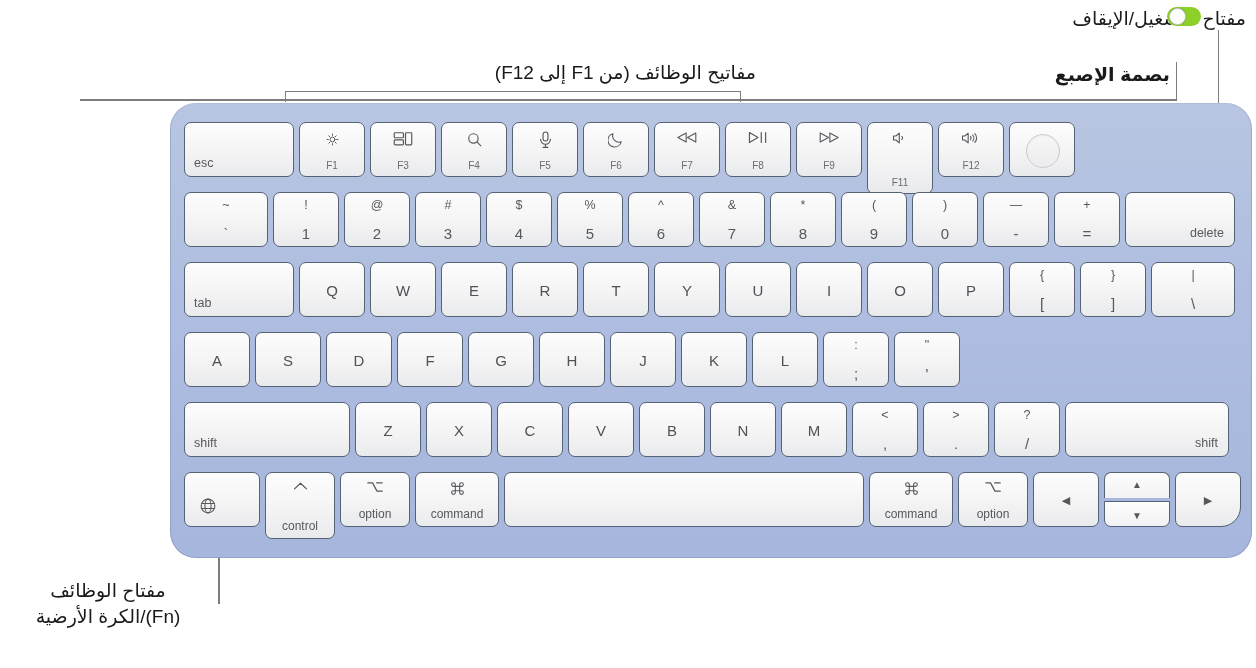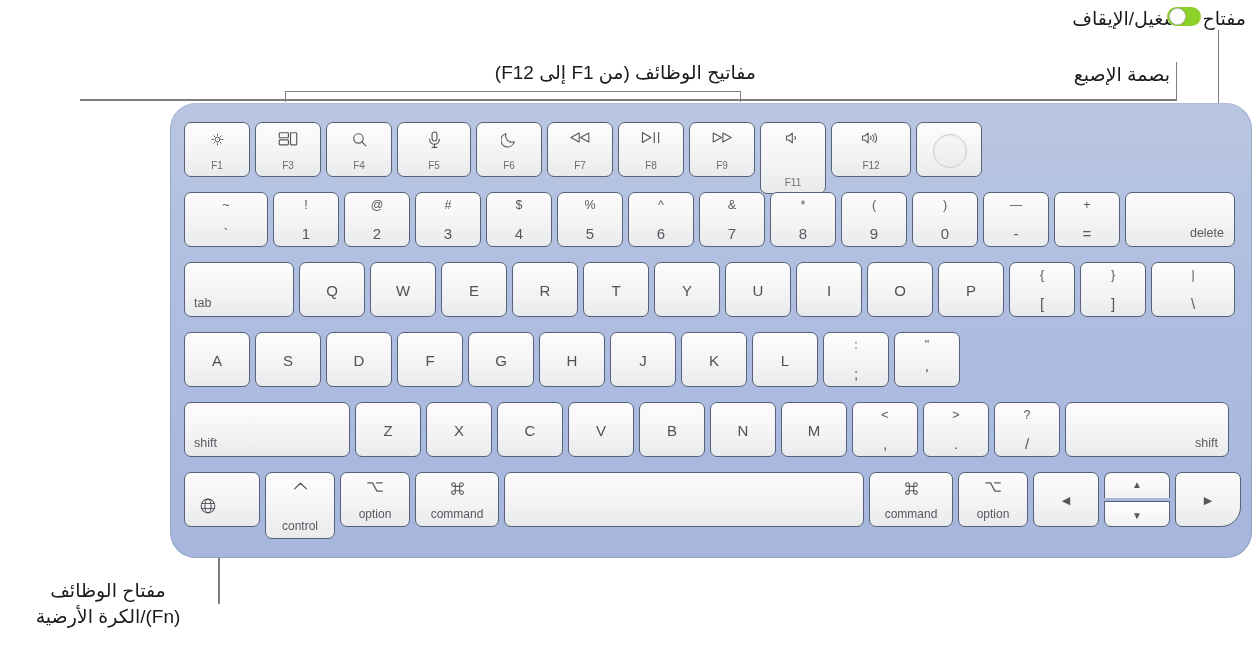--- a/index.html
+++ b/index.html
@@ -118,40 +118,43 @@
 <body>
 
 <div class="callout" style="right:10px;top:6px;">
   <span>مفتاح التشغيل/الإيقاف</span>
 </div>
 <div class="toggle" style="right:55px;top:7px;">
   <span class="knob"></span>
 </div>
 <div class="leader v" style="right:37px;top:30px;height:86px;"></div>
 
-<div class="callout" style="right:86px;top:62px;">
+<div class="callout" style="right:86px;top:62px;font-weight:bold;">
   <span>بصمة الإصبع</span>
 </div>
 <div class="leader v" style="right:79px;top:62px;height:38px;"></div>
 <div class="leader h" style="right:79px;top:99px;width:1097px;"></div>
 
 <div class="callout" style="right:500px;top:60px;">
   <span>مفاتيح الوظائف (من F1 إلى F12)</span>
 </div>
 <div class="bracket" style="left:285px;top:91px;width:454px;height:10px;"></div>
 
 <div class="callout" style="left:0px;top:578px;width:216px;text-align:center;">
   <div>مفتاح الوظائف</div>
   <div>(Fn)/الكرة الأرضية</div>
 </div>
 <div class="leader v" style="left:218px;top:552px;height:52px;"></div>
 
 <div id="keyboard">
 
   <div class="krow" style="left:14px;top:19px;gap:5px;">
+    <div class="key" style="width:110px;height:55px;">
+      <span class="bl">esc</span>
+    </div>
 
     <div class="key" style="width:66px;height:55px;">
       <span class="ic">
         <svg class="icn" width="17" height="17" viewBox="0 0 24 24" fill="none" stroke="#55585d" stroke-width="1.4" stroke-linecap="round">
           <circle cx="12" cy="12" r="3.4"></circle>
           <path d="M12 4.3v1.8M12 17.9v1.8M4.3 12h1.8M17.9 12h1.8M6.8 6.8l1.3 1.3M15.9 15.9l1.3 1.3M17.2 6.8l-1.3 1.3M8.1 15.9l-1.3 1.3"></path>
         </svg>
       </span>
       <span class="fn">F1</span>
     </div>
@@ -171,21 +174,21 @@
     <div class="key" style="width:66px;height:55px;">
       <span class="ic">
         <svg class="icn" width="17" height="17" viewBox="0 0 24 24" fill="none" stroke="#55585d" stroke-width="1.6" stroke-linecap="round">
           <circle cx="10.5" cy="10.5" r="6.6"></circle>
           <path d="M15.4 15.4L21 21"></path>
         </svg>
       </span>
       <span class="fn">F4</span>
     </div>
 
-    <div class="key" style="width:74px;height:55px;">
+    <div class="key" style="width:66px;height:55px;">
       <span class="ic">
         <svg class="icn" width="15" height="18" viewBox="0 0 18 22" fill="none" stroke="#55585d" stroke-width="1.4" stroke-linecap="round">
           <rect x="6" y="1.2" width="6" height="11" rx="3"></rect>
           <path d="M3 10.2a6 6 0 0 0 12 0M9 16.3v3.5M6 20h6"></path>
         </svg>
       </span>
       <span class="fn">F5</span>
     </div>
 
     <div class="key" style="width:66px;height:55px;">
@@ -231,21 +234,21 @@
     <div class="key" style="width:66px;height:72px;">
       <span class="ic">
         <svg class="icn" width="17" height="14" viewBox="0 0 20 16" fill="none" stroke="#55585d" stroke-width="1.3" stroke-linejoin="round" stroke-linecap="round">
           <path d="M8.6 2.2L4.6 5.6H1.8v4.8h2.8l4 3.4z"></path>
           <path d="M11.6 6.2a2.6 2.6 0 0 1 0 3.6"></path>
         </svg>
       </span>
       <span class="fn">F11</span>
     </div>
 
-    <div class="key" style="width:80px;height:55px;">
+    <div class="key" style="width:66px;height:55px;">
       <span class="ic">
         <svg class="icn" width="20" height="14" viewBox="0 0 24 16" fill="none" stroke="#55585d" stroke-width="1.3" stroke-linejoin="round" stroke-linecap="round">
           <path d="M8.6 2.2L4.6 5.6H1.8v4.8h2.8l4 3.4z"></path>
           <path d="M11.4 6.1a2.8 2.8 0 0 1 0 3.8M14 4.4a5.2 5.2 0 0 1 0 7.2M16.6 2.7a7.6 7.6 0 0 1 0 10.6"></path>
         </svg>
       </span>
       <span class="fn">F12</span>
     </div>
 
     <div class="key touchid" style="width:66px;height:55px;">

